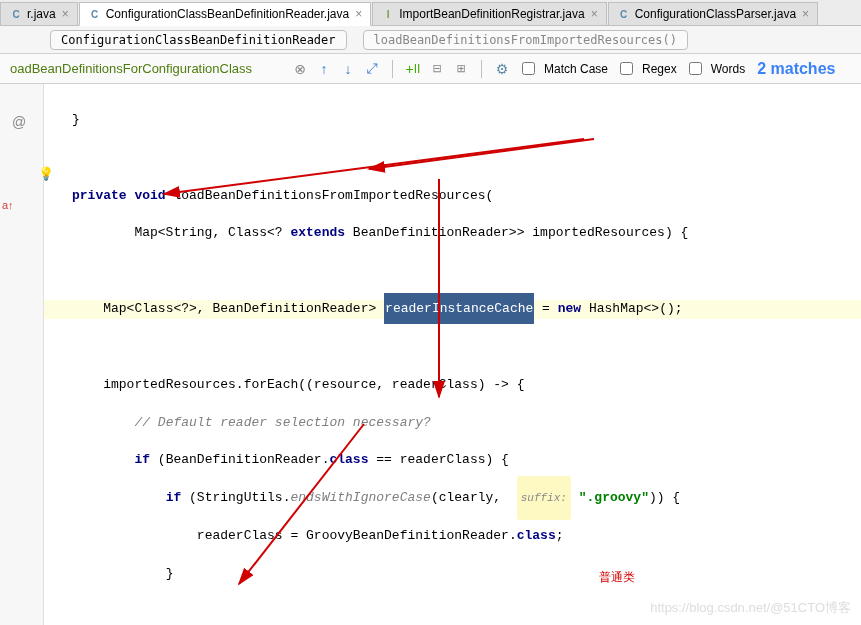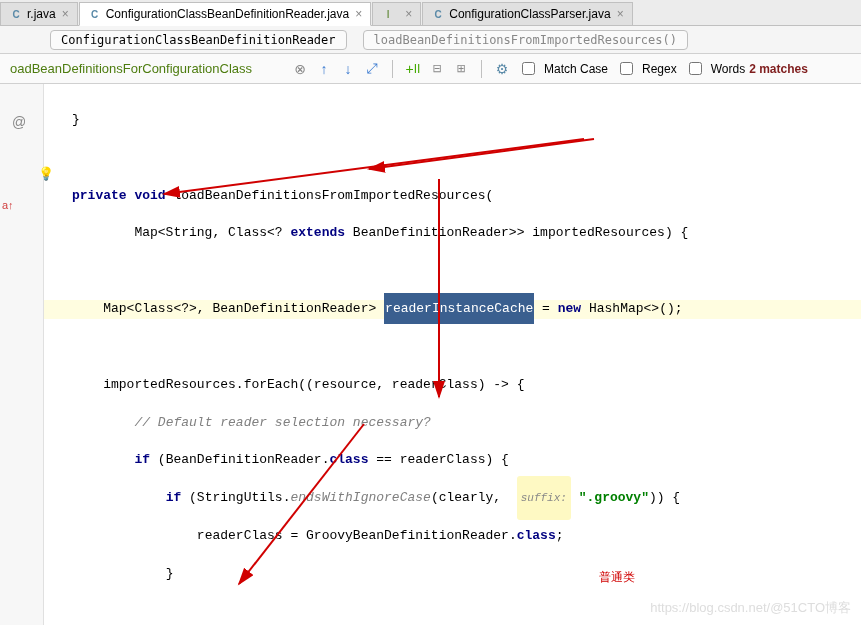--- a/index.html
+++ b/index.html
@@ -124,24 +124,24 @@
     }
     .checkbox-item {
       display: flex;
       align-items: center;
       gap: 9px;
       font-size: 12px;
       cursor: pointer;
     }
     .checkbox-item input { margin: 0; }
     .matches-label {
-      margin-left: 4px;
-      font-size: 12px;
+      margin-left: 12px;
+      font-size: 16px;
       font-weight: bold;
-      color: #7f1d1d;
+      color: #3b82f6;
     }
     
     
     .main-area {
       display: flex;
       height: calc(100% - 84px);
     }
     .gutter {
       width: 44px;
       background: #f7f7f7;
@@ -211,20 +211,21 @@
     <span>r.java</span>
     <span class="tab-close">×</span>
   </div>
   <div class="tab active">
     <span class="tab-icon icon-c">C</span>
     <span>ConfigurationClassBeanDefinitionReader.java</span>
     <span class="tab-close">×</span>
   </div>
   <div class="tab">
     <span class="tab-icon icon-i">I</span>
+    <span>ImportBeanDefinitionRegistrar.java</span>
     <span class="tab-close">×</span>
   </div>
   <div class="tab">
     <span class="tab-icon icon-c">C</span>
     <span>ConfigurationClassParser.java</span>
     <span class="tab-close">×</span>
   </div>
 </div>
 
 <div class="breadcrumb-bar">

